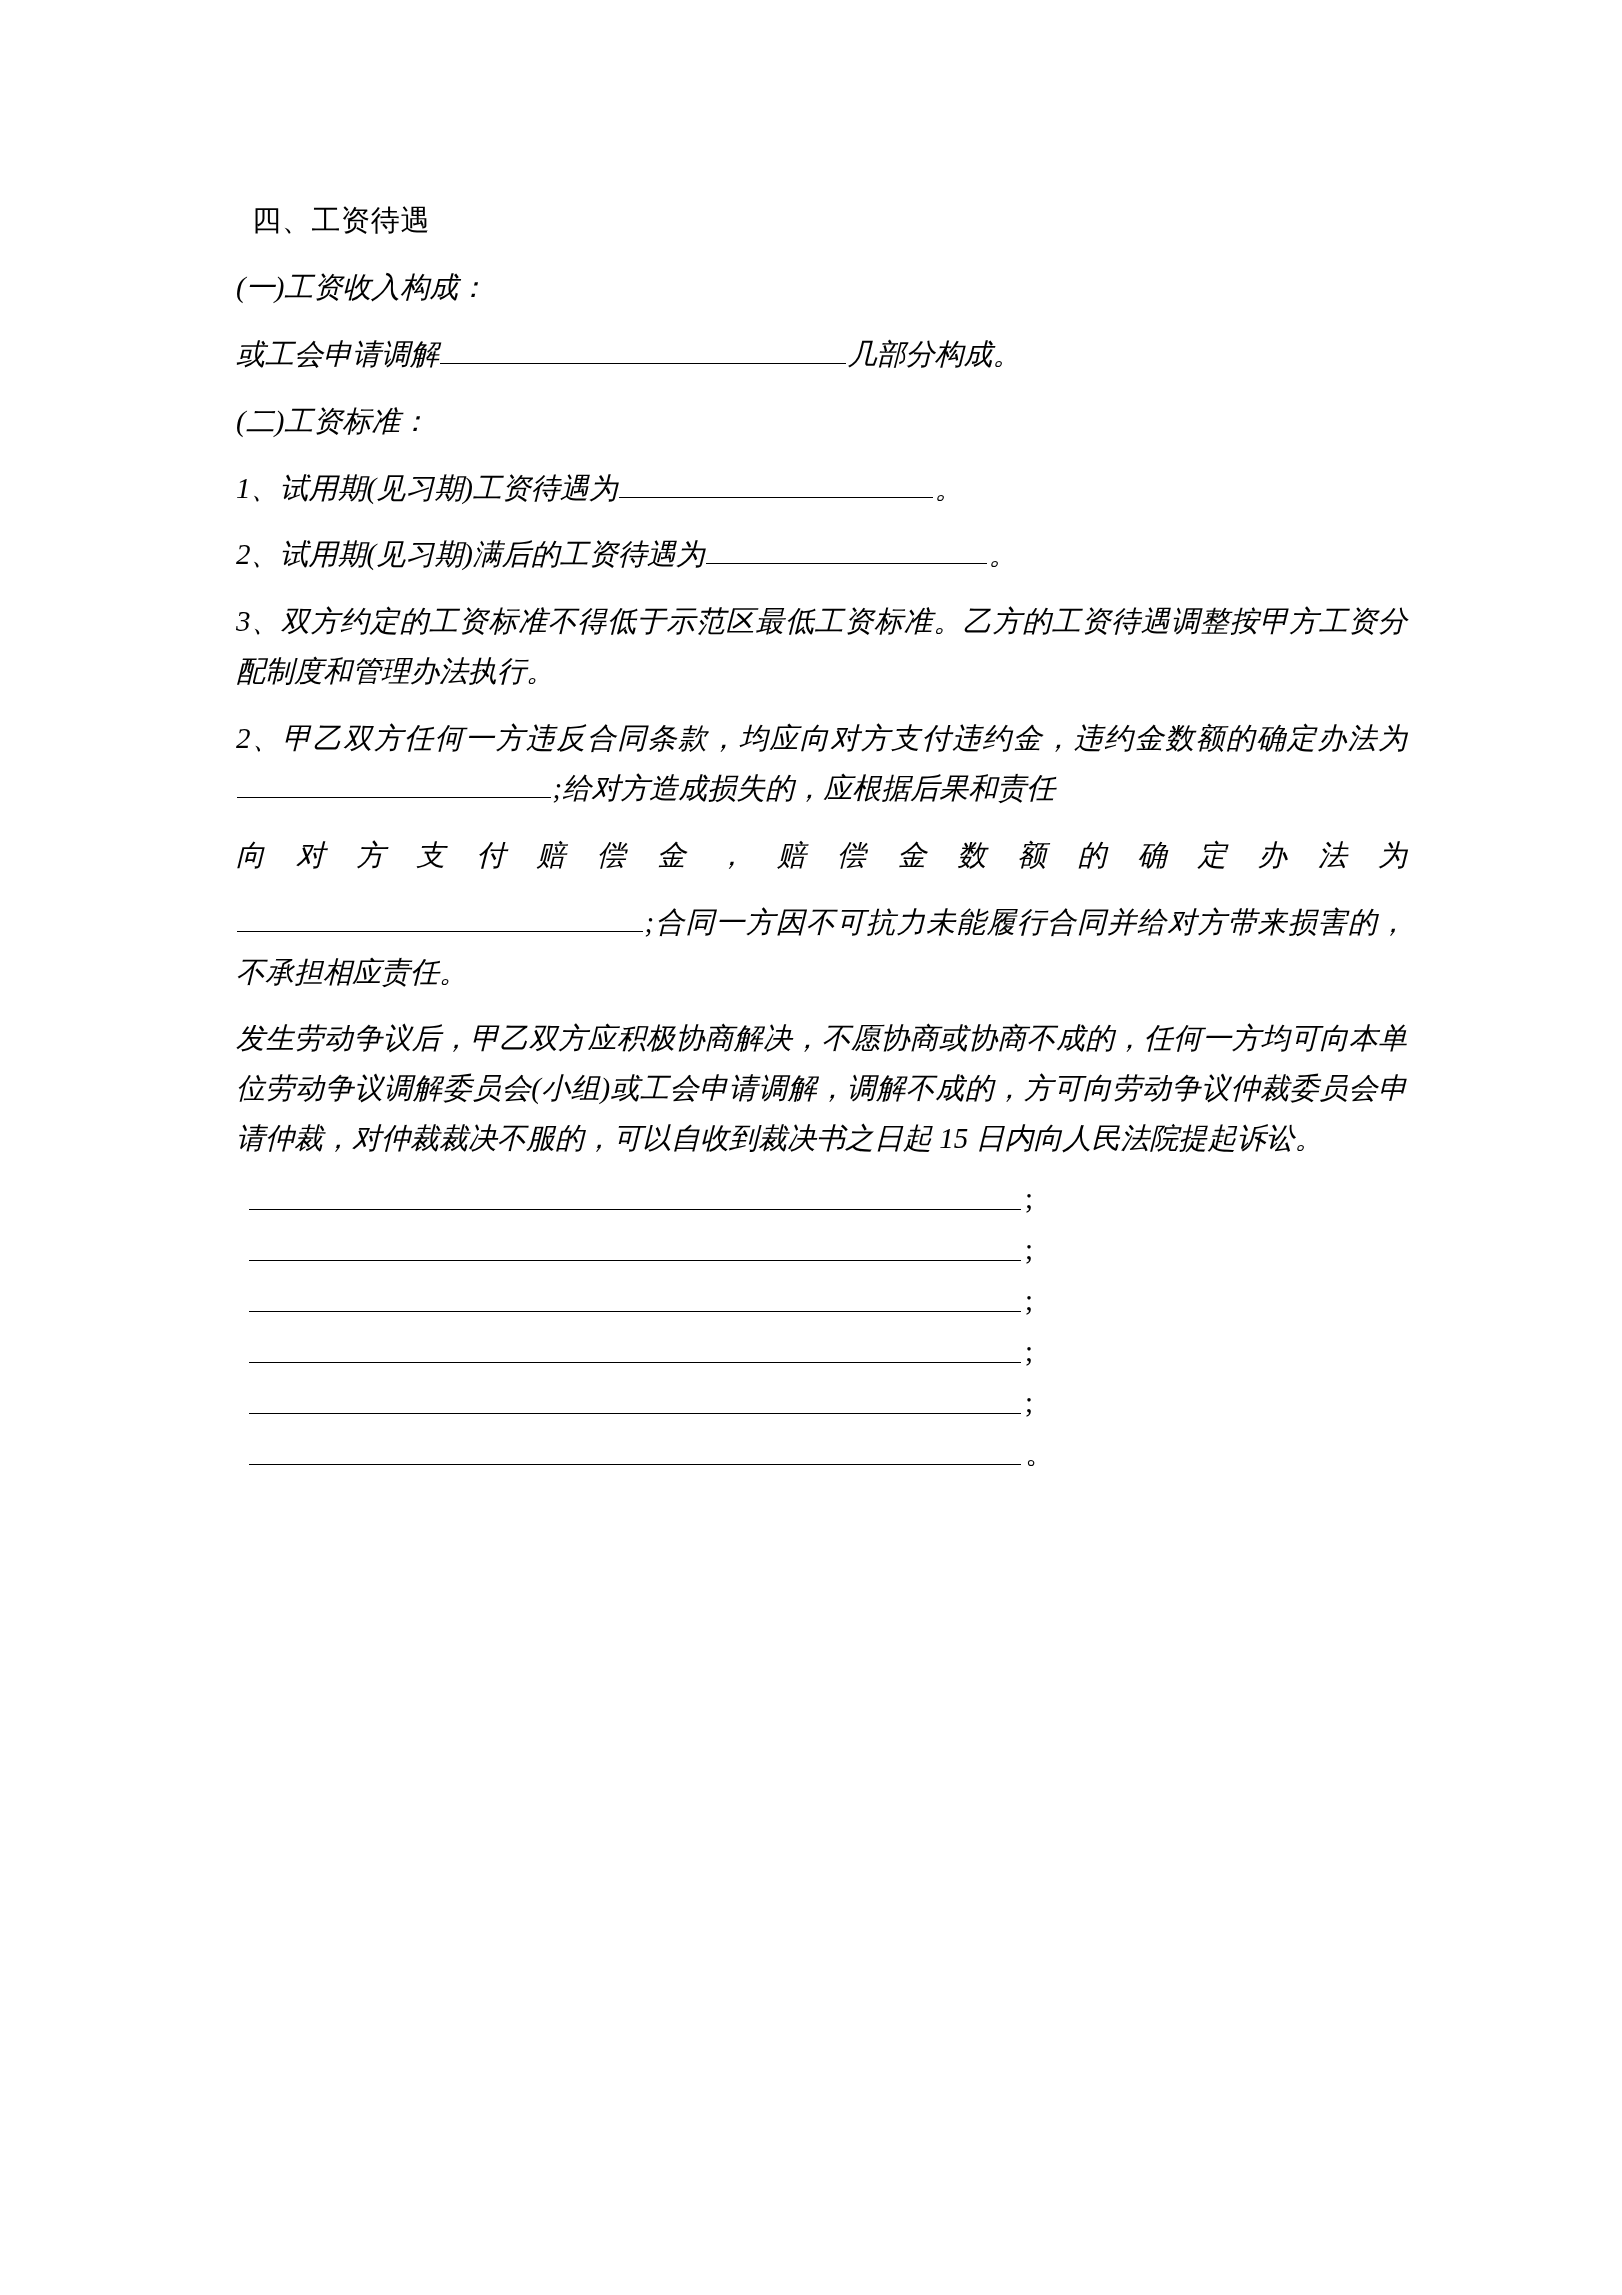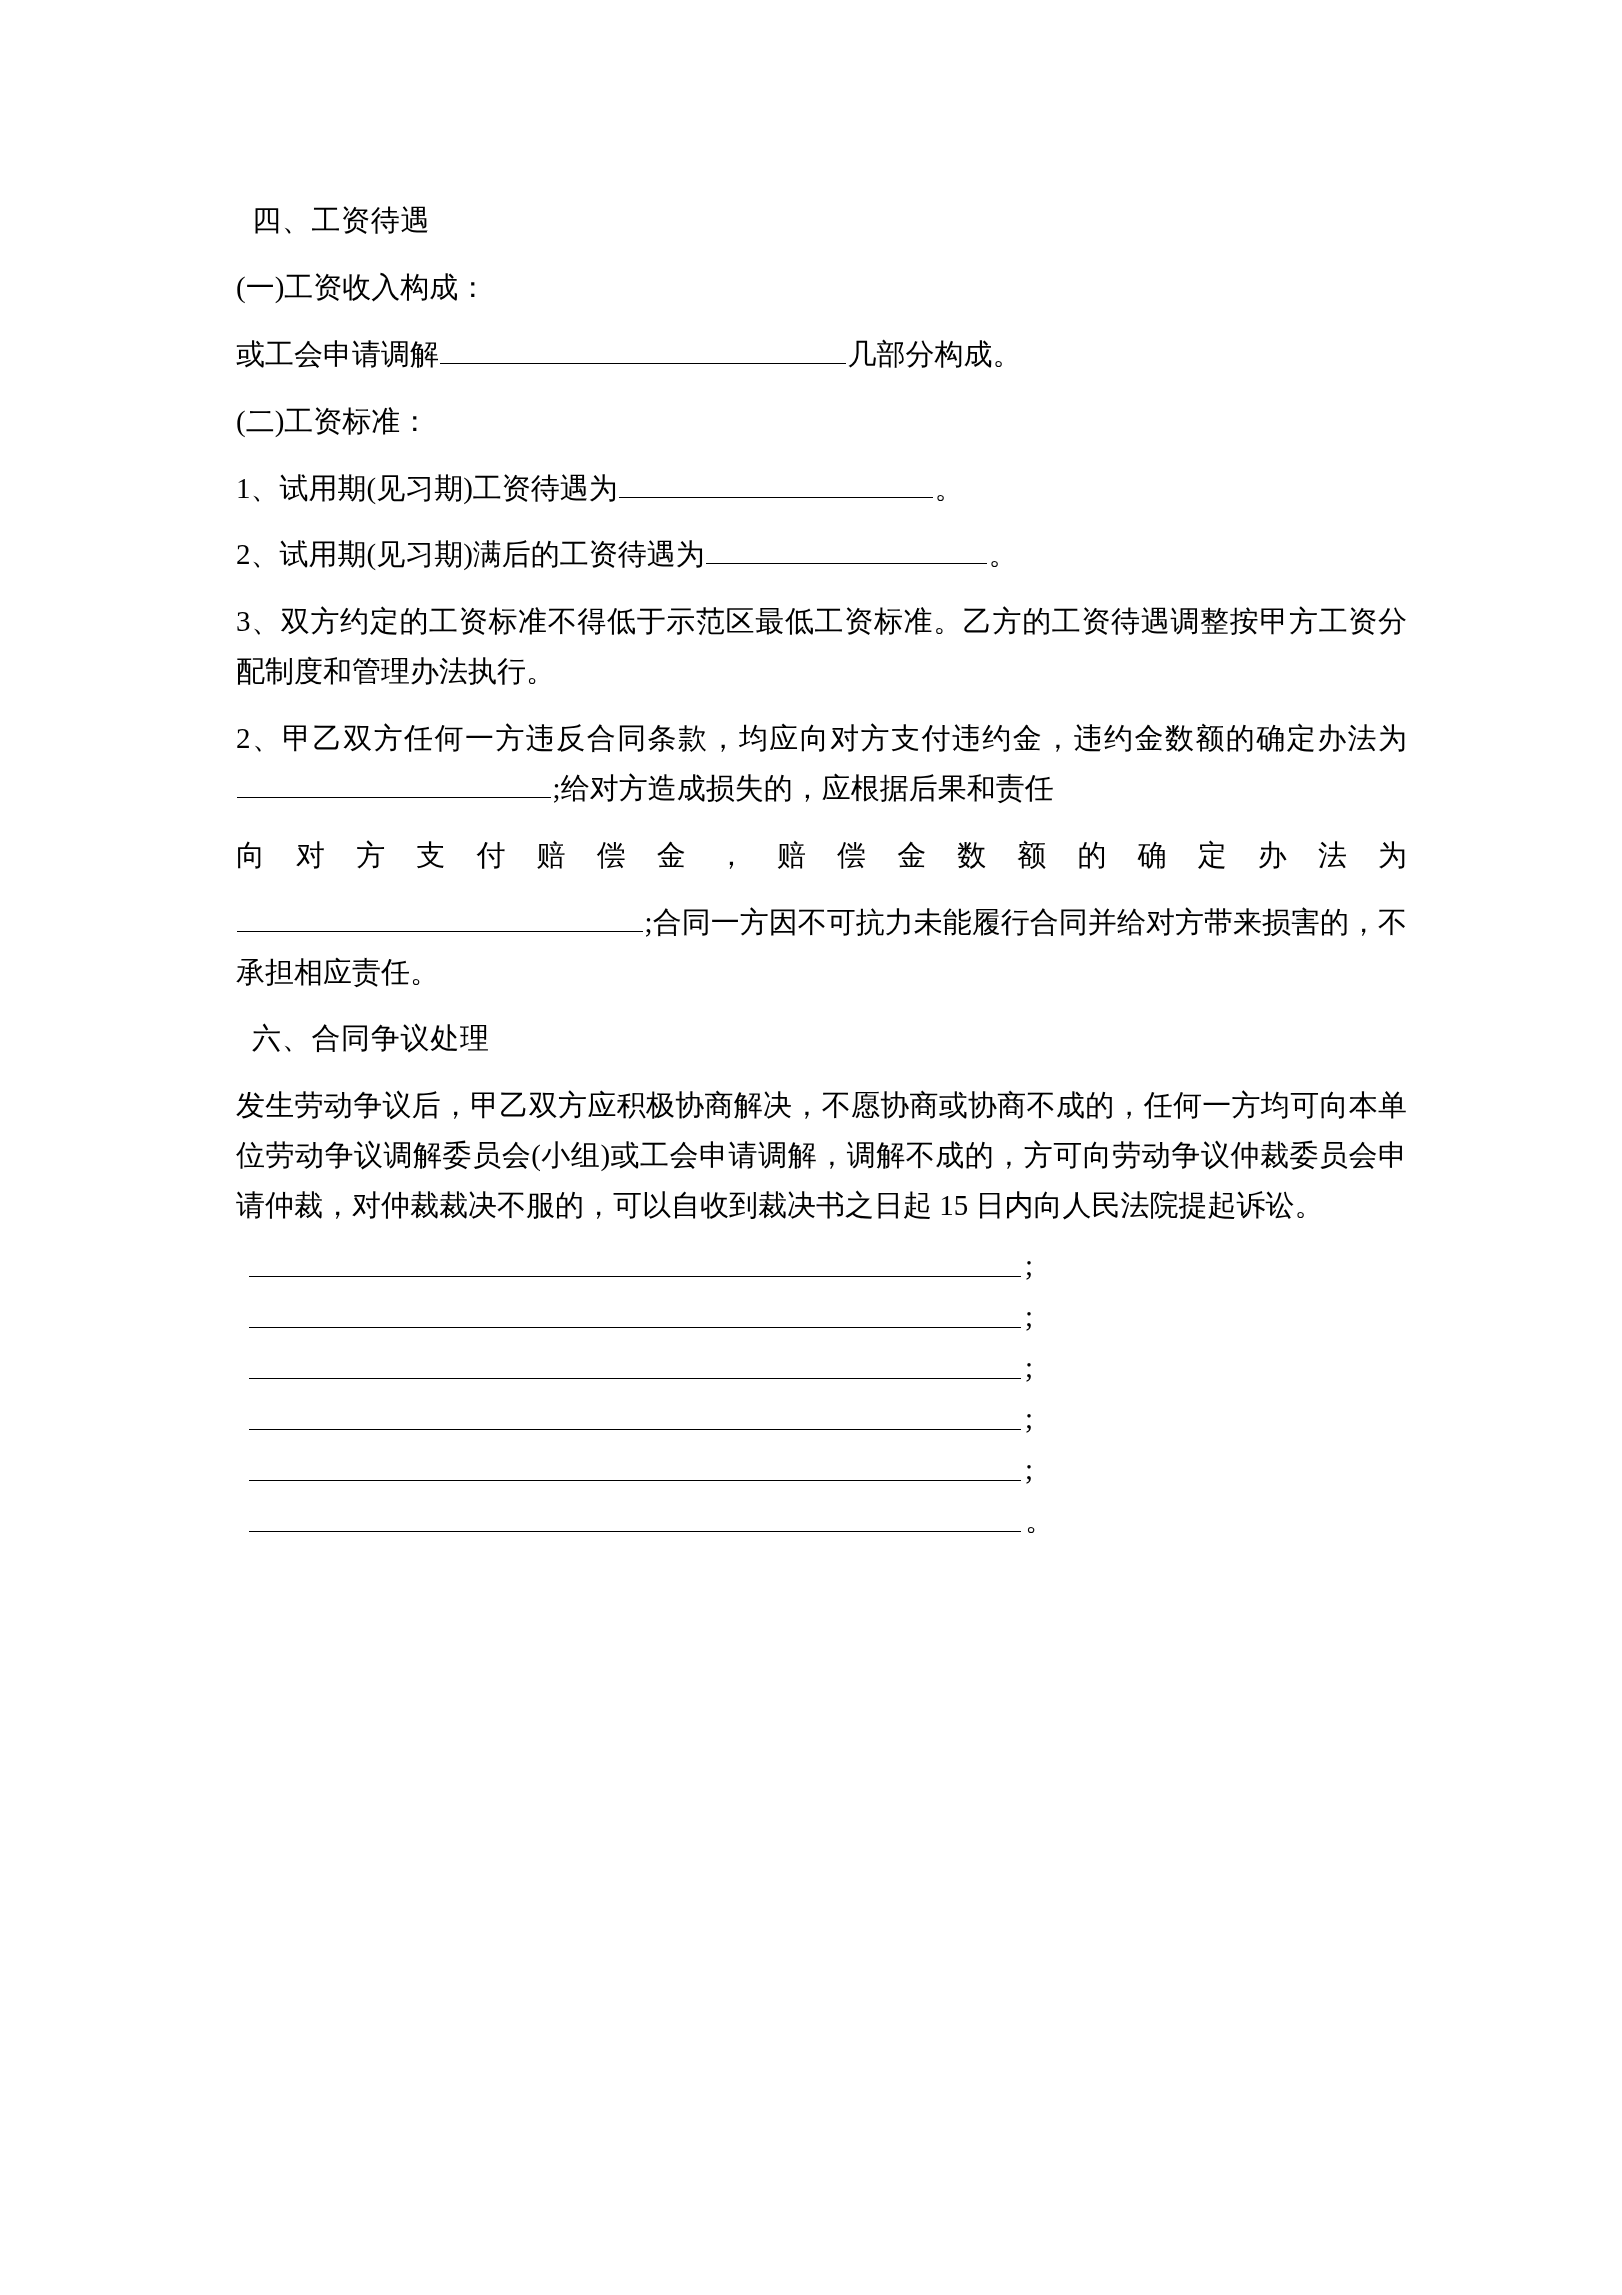--- a/index.html
+++ b/index.html
@@ -22,20 +22,21 @@
     padding: 196px 216px 0 236px;
   }
   .doc-body {
     font-size: 29px;
     line-height: 1.72;
   }
   .para {
     margin: 0 0 17px 0;
     text-align: justify;
     text-justify: inter-ideograph;
+    font-style: italic;
   }
   .heading {
     margin: 0 0 17px 16px;
     letter-spacing: 0.7px;
   }
   .blank {
     display: inline-block;
     border-bottom: 1.3px solid #000;
     vertical-align: baseline;
     height: 31px;
@@ -93,21 +94,20 @@
     <p class="para">
       <span>2、甲乙双方任何一方违反合同条款，均应向对方支付违约金，违约金数额的确定办法为</span><span class="blank b-480"></span><span>;给对方造成损失的，应根据后果和责任</span>
     </p>
     <p class="para justify-spread">
       <span>向 对 方 支 付 赔 偿 金 ， 赔 偿 金 数 额 的 确 定 办 法 为</span>
     </p>
     <p class="para">
       <span class="blank b-620"></span><span>;合同一方因不可抗力未能履行合同并给对方带来损害的，不承担相应责任。</span>
     </p>
 
-    <p class="heading">六、合同争议处理</p>
     <p class="para">发生劳动争议后，甲乙双方应积极协商解决，不愿协商或协商不成的，任何一方均可向本单位劳动争议调解委员会(小组)或工会申请调解，调解不成的，方可向劳动争议仲裁委员会申请仲裁，对仲裁裁决不服的，可以自收到裁决书之日起 15 日内向人民法院提起诉讼。</p>
 
     <div class="other-lines">
       <div class="other-line">
         <span class="rule"></span>
         <span class="term">;</span>
       </div>
       <div class="other-line">
         <span class="rule"></span>
         <span class="term">;</span>

